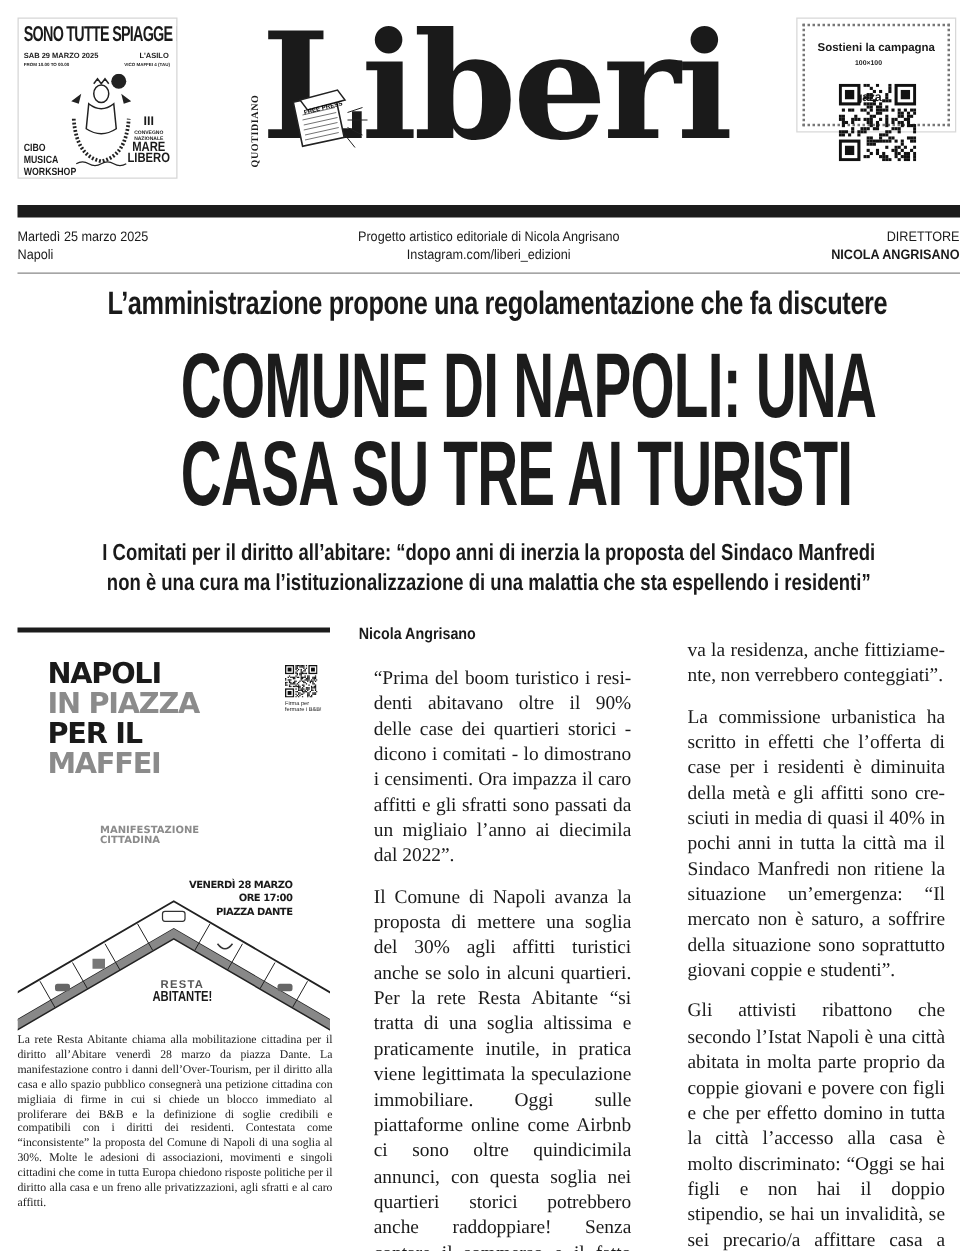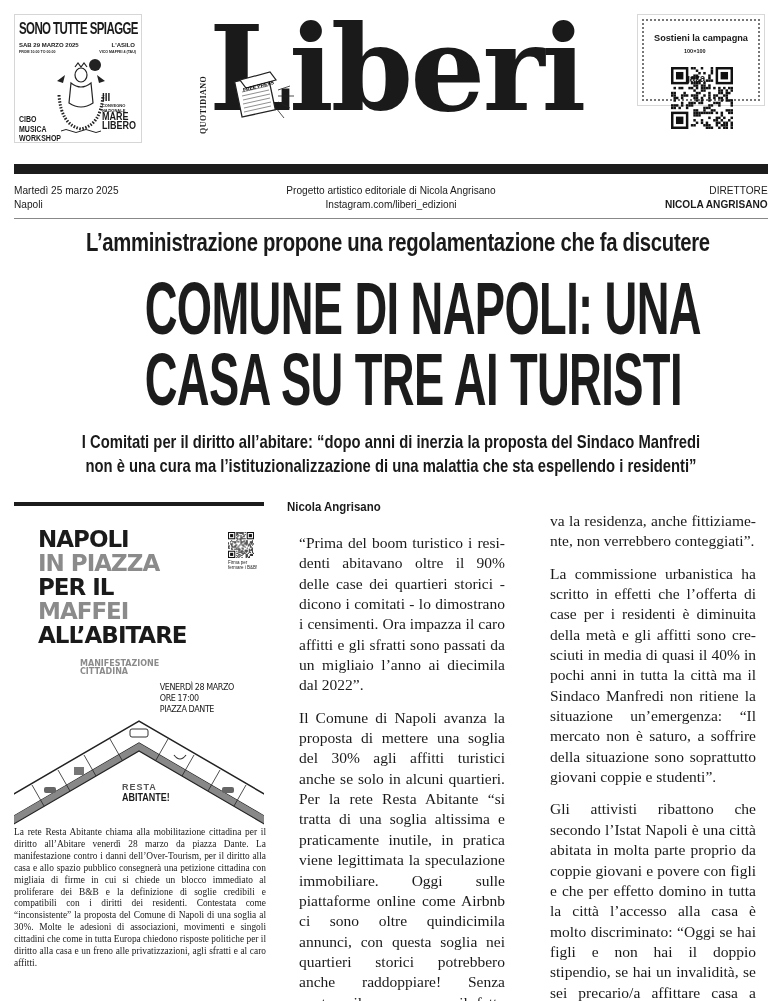--- a/index.html
+++ b/index.html
@@ -7,21 +7,21 @@
   body { position: relative; font-family: "Liberation Sans", sans-serif; color: #1a1a1a; }
 
   
   .ad-left { position: absolute; left: 14px; top: 14px; width: 128px; height: 129px; border: 1px solid #d6d6d6; background:#fff; overflow:hidden; }
   .ad-left .t1 { position:absolute; left:4px; top:4px; width:120px; font-family:"Liberation Sans", sans-serif; font-weight:700; font-size:11.5px; letter-spacing:-0.6px; transform:scaleY(1.5); transform-origin:top left; white-space:nowrap; }
   .ad-left .date { position:absolute; left:4px; top:27px; font-size:6px; font-weight:700; }
   .ad-left .hours { position:absolute; left:4px; top:35px; font-size:3.6px; font-weight:700; }
   .ad-left .venue { position:absolute; right:6px; top:27px; font-size:6px; font-weight:700; }
   .ad-left .venue-addr { position:absolute; right:5px; top:35px; font-size:3.6px; font-weight:700; }
   .ad-left .left-list { position:absolute; left:4px; top:100px; font-size:7px; font-weight:700; line-height:8px; transform:scaleY(1.2); transform-origin:top left; }
-  .ad-left .right-list { position:absolute; right:5px; top:78px; text-align:left; font-weight:700; }
+  .ad-left .right-list { position:absolute; right:5px; top:78px; text-align:center; font-weight:700; }
   .ad-left .right-list .n { font-size:10px; line-height:10px; }
   .ad-left .right-list .s { font-size:4px; line-height:5px; }
   .ad-left .right-list .b { font-size:9px; line-height:9px; transform:scaleY(1.2); }
   .ad-left svg.mermaid { position:absolute; left:36px; top:44px; }
 
   .logo { position:absolute; left:199px; top:34px; width:380px; height:106px; }
   .logo .quot { position:absolute; left:0; top:30px; font-family:"Liberation Serif", serif; font-size:8px; font-weight:700; letter-spacing:0.5px; writing-mode:vertical-rl; transform:rotate(180deg); height:70px; }
   .logo .word { position:absolute; left:10px; top:-24px; font-family:"DejaVu Serif", serif; font-weight:900; font-size:118px; letter-spacing:-3px; color:#1a1a1a; line-height:1; }
   .logo .press { position:absolute; left:35px; top:34px; }
 
@@ -48,25 +48,25 @@
   .headline.l1 { top:272px; }
   .headline.l2 { top:343px; }
   .subhead { position:absolute; left:0; width:782px; top:430px; text-align:center; font-family:"Liberation Sans", sans-serif; font-weight:700; font-size:18.5px; line-height:24px; transform:scaleX(0.80); transform-origin:center top; white-space:nowrap; }
 
   
   .col-rule { position:absolute; left:14px; top:502px; width:250px; height:4px; background:#1c1c1c; }
   .poster { position:absolute; left:14px; top:510px; width:250px; height:315px; overflow:hidden; }
   .poster .big { position:absolute; left:24px; font-family:"DejaVu Sans", sans-serif; font-weight:700; font-size:23px; letter-spacing:-1px; line-height:23px; white-space:nowrap; }
   .poster .big.gray { color:#8b8b8b; }
   .poster .manif { position:absolute; left:24px; top:150px; font-family:"DejaVu Sans", sans-serif; font-weight:700; font-size:8px; line-height:8px; color:#8b8b8b;margin-left:42px; }
-  .poster .when { position:absolute; right:30px; top:172px; text-align:left; font-family:"DejaVu Sans", sans-serif; font-weight:400; font-size:8px; line-height:11px; letter-spacing:-0.4px; }
+  .poster .when { position:absolute; right:30px; top:192px; text-align:right; font-family:"DejaVu Sans", sans-serif; font-weight:700; font-size:8px; line-height:11px; letter-spacing:-0.4px; }
   .poster .qr-small { position:absolute; left:214px; top:22px; }
   .poster .firma { position:absolute; left:214px; top:50px; font-size:4.5px; line-height:5px; }
   .poster svg.board { position:absolute; left:0; top:205px; }
-  .poster .resta { position:absolute; left:108px; top:273px; font-family:"Liberation Sans", sans-serif; font-weight:700; }
+  .poster .resta { position:absolute; left:108px; top:273px; text-align:center; font-family:"Liberation Sans", sans-serif; font-weight:700; }
   .poster .resta .r1 { font-size:9px; letter-spacing:1px; color:#555; line-height:9px; }
   .poster .resta .r2 { font-size:9px; letter-spacing:0px; line-height:10px; transform:scaleY(1.3); }
 
   .caption { position:absolute; left:14px; top:827px; width:252px; font-family:"Liberation Serif", serif; font-size:9.4px; line-height:11.9px; text-align:justify; color:#1a1a1a; }
 
   
   .byline { position:absolute; left:287px; top:499px; font-family:"Liberation Sans", sans-serif; font-weight:700; font-size:13px; transform:scaleX(0.88); transform-origin:left top; }
   .article-col { position:absolute; width:230px; font-family:"Liberation Serif", serif; font-size:15.5px; line-height:20.35px; text-align:justify; hyphens:manual; color:#1a1a1a; }
   .article-col.c1 { left:287px; top:521px; }
   .article-col.c2 { left:538px; top:499px; }
@@ -356,21 +356,20 @@
   <div>I Comitati per il diritto all’abitare: “dopo anni di inerzia la proposta del Sindaco Manfredi</div>
   <div>non è una cura ma l’istituzionalizzazione di una malattia che sta espellendo i residenti”</div>
 </div>
 
 <div class="col-rule"></div>
 <div class="poster">
   <div class="big" style="top:18px">NAPOLI</div>
   <div class="big gray" style="top:42px">IN PIAZZA</div>
   <div class="big" style="top:66px">PER IL</div>
   <div class="big gray" style="top:90px">MAFFEI</div>
-  <div class="big" style="top:114px">ALL’ABITARE</div>
   <div class="manif">
     <div>MANIFESTAZIONE</div>
     <div>CITTADINA</div>
   </div>
   <div class="when">
     <div>VENERDÌ 28 MARZO</div>
     <div>ORE 17:00</div>
     <div>PIAZZA DANTE</div>
   </div>
   <svg class="qr-small" width="26" height="26" viewBox="0 0 25 25">

